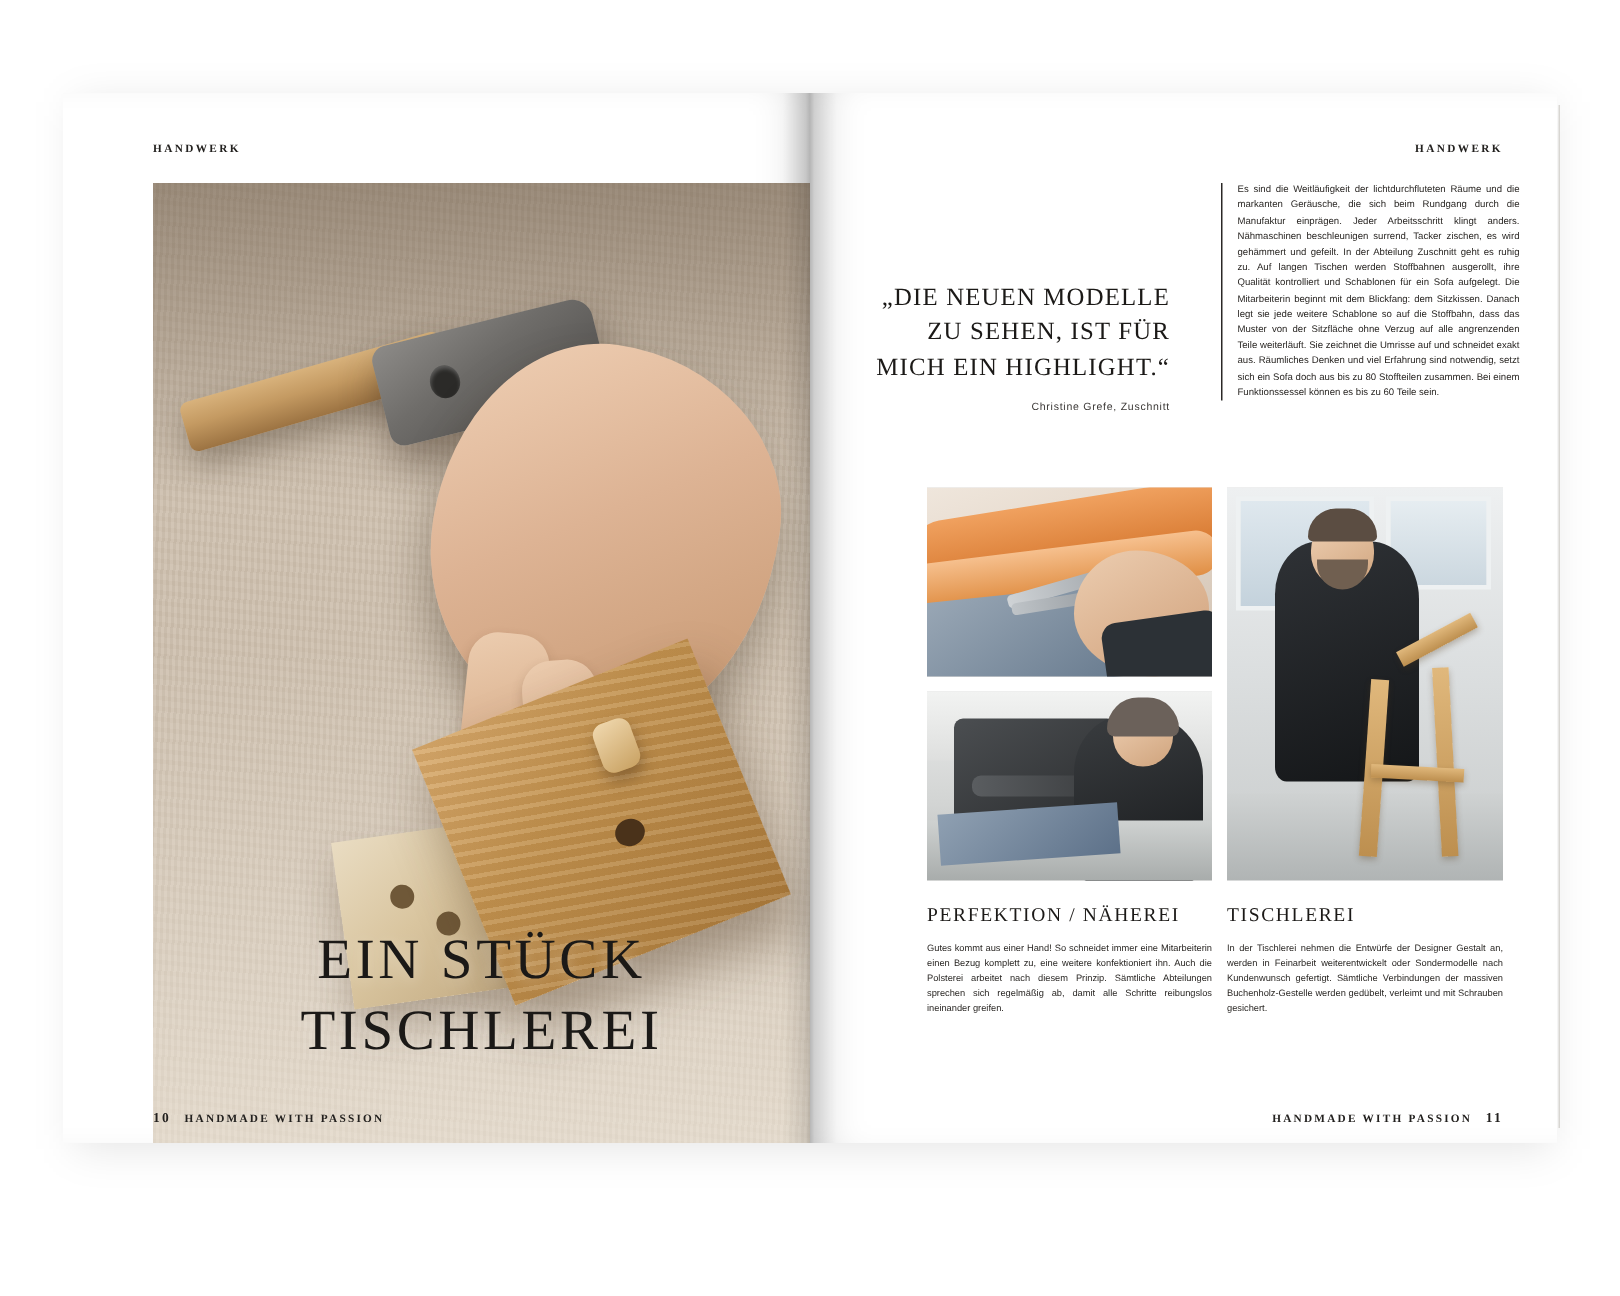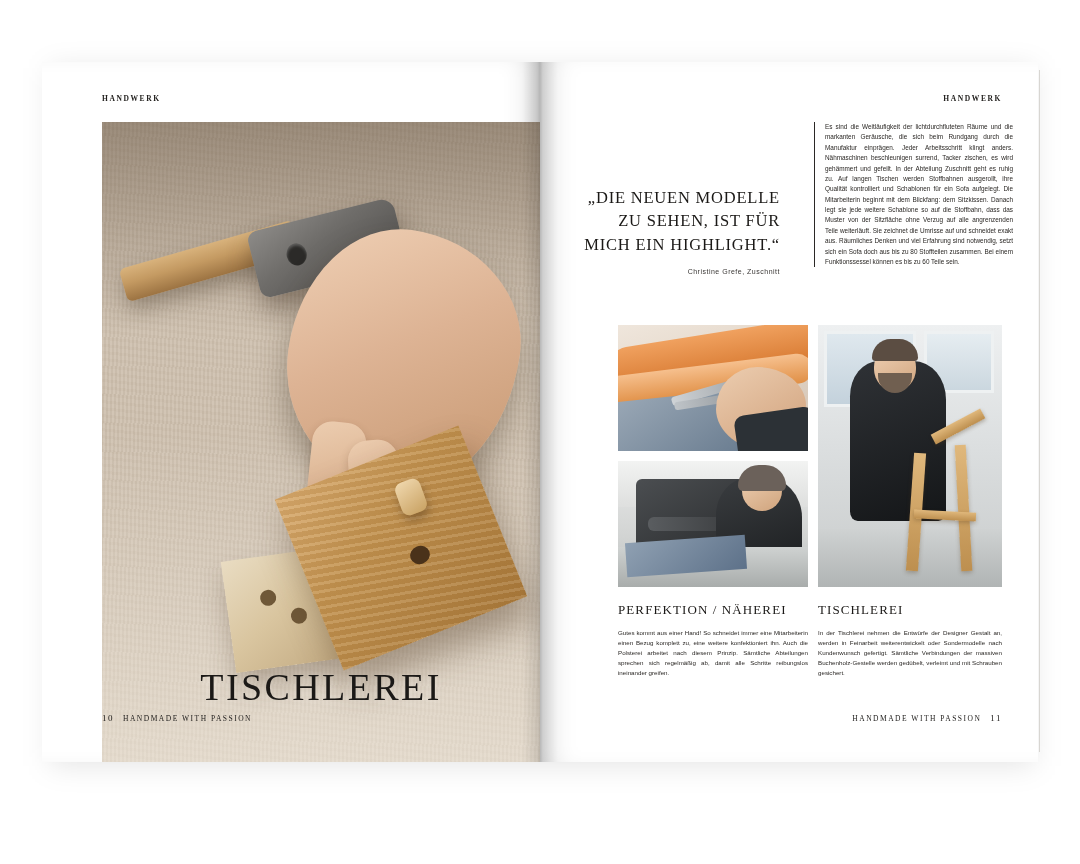--- a/index.html
+++ b/index.html
@@ -103,25 +103,25 @@
     color: #23211f;
     text-transform: uppercase;
     font-family: "Liberation Serif", serif;
     font-weight: 700;
   }
   .runhead-left { left: 60px; top: 32px; }
   .runhead-right { right: 36px; top: 32px; }
 
   .folio {
     position: absolute;
-    bottom: 39px;
+    bottom: 12px;
     font-size: 7.5px;
     letter-spacing: 1.5px;
     font-family: "Liberation Serif", serif;
-    font-weight: 400;
+    font-weight: 700;
     color: #23211f;
     text-transform: uppercase;
     text-align: right;
   }
   .folio-num { font-size: 9px; }
   .folio-left { left: 60px; display: flex; gap: 9px; align-items: baseline; }
   .folio-right { right: 36px; display: flex; gap: 9px; align-items: baseline; }
 
   
   .hero-photo {
@@ -499,20 +499,21 @@
 
         <div class="hand"></div>
         <div class="finger f1"></div>
         <div class="finger f2"></div>
 
         <div class="block-main"></div>
         <div class="dowel"></div>
         <div class="hole-dark"></div>
 
         <div class="hero-title">
+          <span>EIN STÜCK</span>
           <span>TISCHLEREI</span>
         </div>
       </div>
 
       <div class="folio folio-left">
         <span class="folio-num">10</span>
         <span>HANDMADE WITH PASSION</span>
       </div>
     </div>
 

